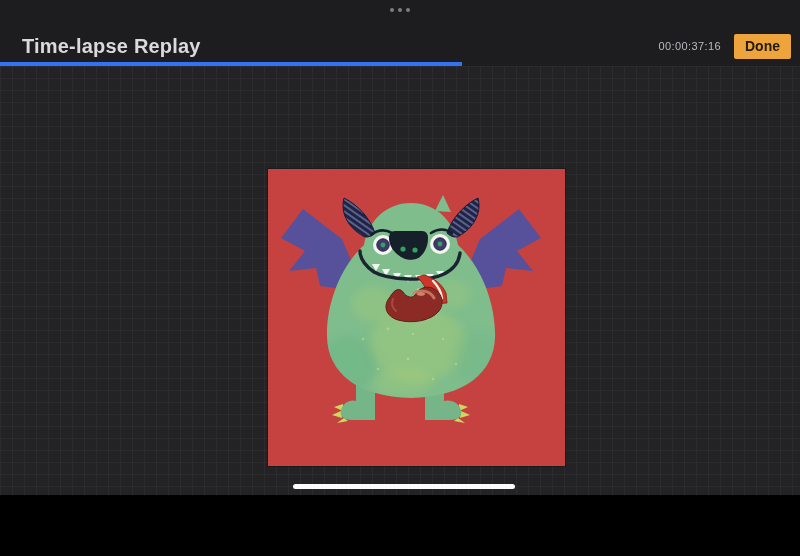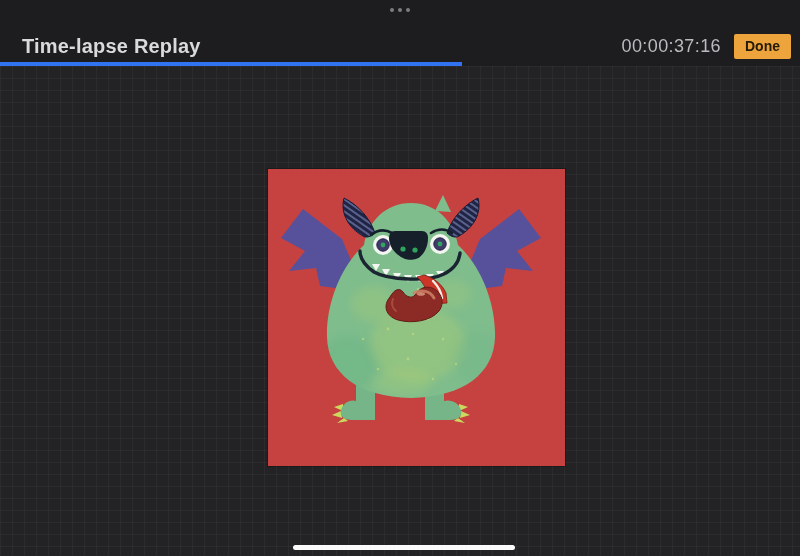--- a/index.html
+++ b/index.html
@@ -1,20 +1,20 @@
 <!DOCTYPE html>
 <html><head>
 <meta charset="utf-8">
 <style>
   * { margin:0; padding:0; box-sizing:border-box; }
   html,body { width:800px; height:556px; background:#000; }
   body { font-family:"Liberation Sans", sans-serif; }
 
   .screen {
-    position:relative; width:800px; height:556px;
+    position:relative; width:800px; height:495px;
     background:#232325; overflow:hidden;
   }
 
   
   .header {
     position:absolute; top:0; left:0; width:800px; height:62px;
     background:#1d1d1f; z-index:5;
   }
   .multitask-dots {
     position:absolute; top:8px; left:50%; transform:translateX(-50%);
@@ -29,21 +29,21 @@
   }
   .title {
     margin-left:22px; font-size:20px; font-weight:bold;
     color:#d9dadc; letter-spacing:.2px;
   }
   .header-right {
     margin-left:auto; margin-right:9px;
     display:flex; align-items:center; gap:13px;
   }
   .timecode {
-    font-size:18px; color:#babbbf; letter-spacing:.4px;
+    font-size:11px; color:#babbbf; letter-spacing:.4px;
     font-variant-numeric:tabular-nums;
   }
   .done-btn {
     border:none; cursor:pointer;
     background:#eda43c; color:#231a08;
     font-family:"Liberation Sans", sans-serif;
     font-size:14px; font-weight:bold;
     padding:4px 11px; border-radius:2px; line-height:17px;
   }
 

